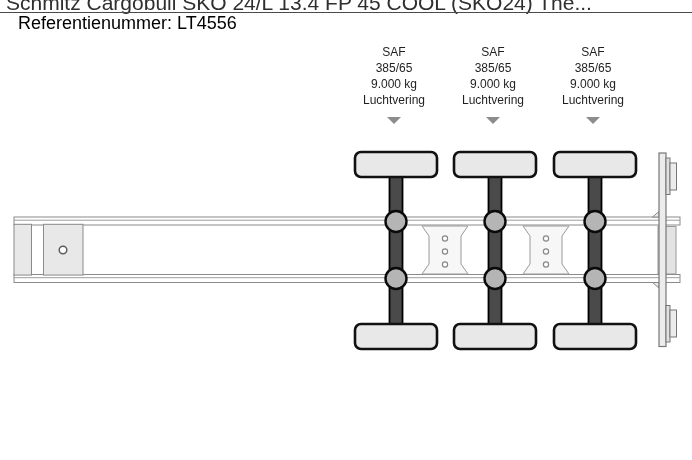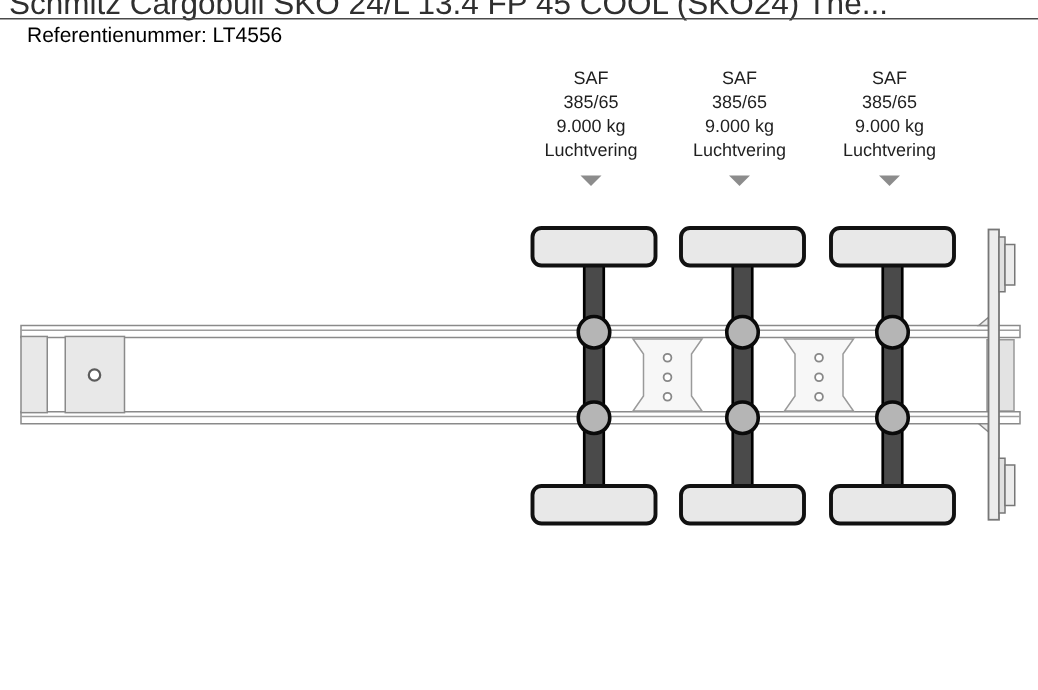--- a/index.html
+++ b/index.html
@@ -30,21 +30,21 @@
     left: 0;
     top: 12px;
     width: 692px;
     height: 0;
     border-top: 1px solid #4a4a4a;
   }
   .reference-number {
     position: absolute;
     left: 18px;
     top: 16px;
-    font-size: 14px;
+    font-size: 18px;
     line-height: 15px;
     color: #000000;
   }
 
   .axle-label {
     position: absolute;
     top: 44px;
     width: 120px;
     text-align: center;
     font-size: 12px;

